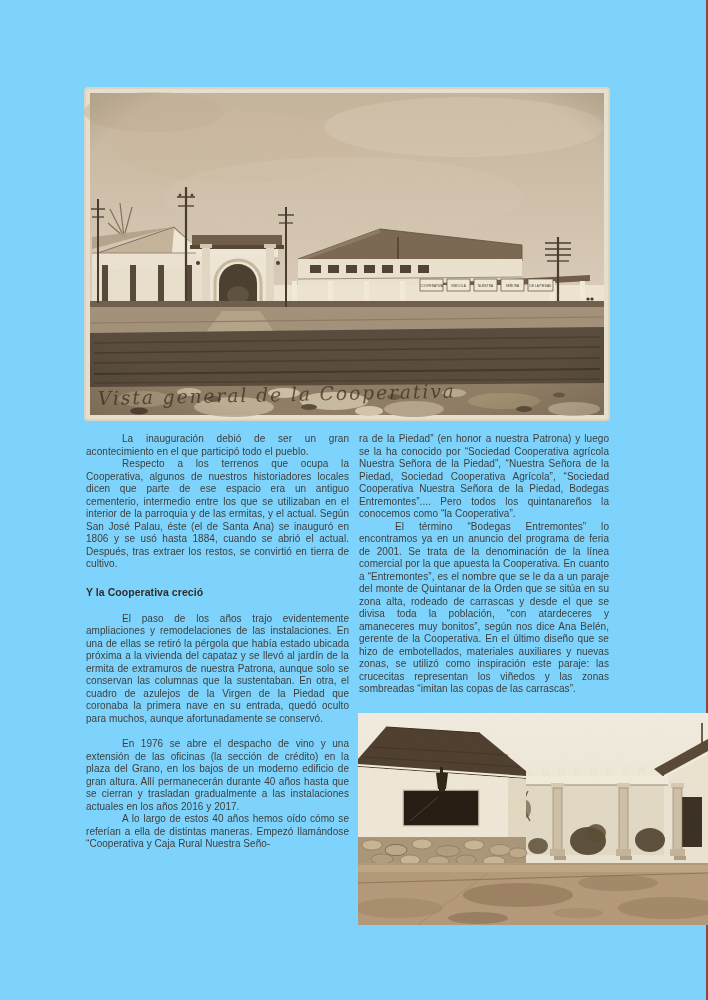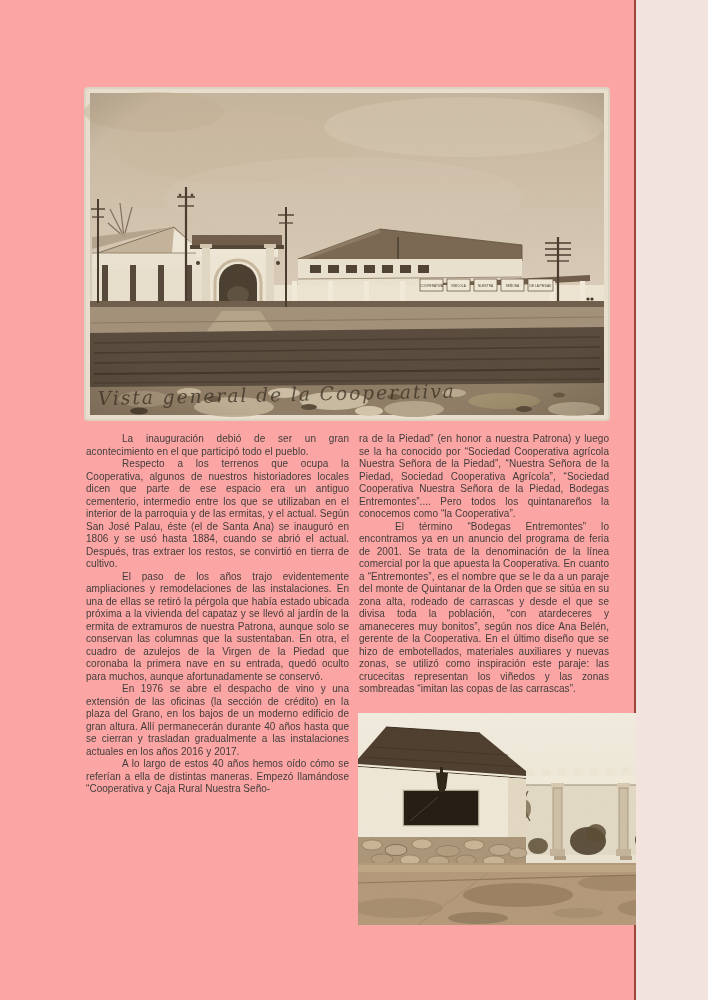--- a/index.html
+++ b/index.html
@@ -1,18 +1,18 @@
 <!DOCTYPE html>
 <html lang="es"><head>
 <meta charset="utf-8">
 <style>
   html,body { margin:0; padding:0; background:#f3e3de; }
   .page {
-    position:relative; width:636px; height:1000px;
-    background:#fca5a5; overflow:hidden;
+    position:relative; width:708px; height:1000px;
+    background:#7dd3fc; overflow:hidden;
     font-family:"Liberation Sans", sans-serif;
     color:#403e3b;
     text-decoration:underline;
   }
   .edge-stripe {
     position:absolute; right:0; top:0; width:2px; height:1000px;
     background:#9a453b; z-index:1;
   }
   .photo { position:absolute; z-index:2; line-height:0; }
   .photo-top  { left:84px; top:87px;  width:526px; height:334px; }
@@ -21,21 +21,21 @@
 
   .col {
     position:absolute; z-index:3;
     font-size:10px; line-height:12.5px;
     text-align:justify; letter-spacing:0.05px;
   }
   .col-left  { left:86px;  top:433px; width:263px; }
   .col-right { left:359px; top:433px; width:250px; }
   .para { margin:0; text-indent:36px; }
   .para.cont { text-indent:0; }
-  .para.gap-top { }
+  .para.gap-top { margin-top:13px; }
   .section-heading {
     font-size:10.5px; line-height:13px; font-weight:bold;
     color:#2f2d2a; margin:15px 0 14px 0; text-align:left;
   }
   .caption-hand {
     font-family:"DejaVu Serif", serif;
     font-style:italic;
   }
 </style>
 </head>
@@ -221,20 +221,21 @@
 
         <rect x="6" y="6" width="514" height="322" fill="url(#vigT)"></rect>
         <rect x="6" y="6" width="514" height="322" filter="url(#grainT)" opacity="0.55"></rect>
       </g>
     </svg>
   </div>
 
   <div class="col col-left" lang="es">
     <p class="para">La inauguración debió de ser un gran acontecimiento en el que participó todo el pueblo.</p>
     <p class="para">Respecto a los terrenos que ocupa la Cooperativa, algunos de nuestros historiadores locales dicen que parte de ese espacio era un antiguo cementerio, intermedio entre los que se utilizaban en el interior de la parroquia y de las ermitas, y el actual. Según San José Palau, éste (el de Santa Ana) se inauguró en 1806 y se usó hasta 1884, cuando se abrió el actual. Después, tras extraer los restos, se convirtió en tierra de cultivo.</p>
+    <h3 class="section-heading">Y la Cooperativa creció</h3>
     <p class="para">El paso de los años trajo evidentemente ampliaciones y remodelaciones de las instalaciones. En una de ellas se retiró la pérgola que había estado ubicada próxima a la vivienda del capataz y se llevó al jardín de la ermita de extramuros de nuestra Patrona, aunque solo se conservan las columnas que la sustentaban. En otra, el cuadro de azulejos de la Virgen de la Piedad que coronaba la primera nave en su entrada, quedó oculto para muchos, aunque afortunadamente se conservó.</p>
     <p class="para gap-top">En 1976 se abre el despacho de vino y una extensión de las oficinas (la sección de crédito) en la plaza del Grano, en los bajos de un moderno edificio de gran altura. Allí permanecerán durante 40 años hasta que se cierran y trasladan gradualmente a las instalaciones actuales en los años 2016 y 2017.</p>
     <p class="para">A lo largo de estos 40 años hemos oído cómo se referían a ella de distintas maneras. Empezó llamándose “Cooperativa y Caja Rural Nuestra Seño-</p>
   </div>
 
   <div class="col col-right" lang="es">
     <p class="para cont">ra de la Piedad” (en honor a nuestra Patrona) y luego se la ha conocido por “Sociedad Cooperativa agrícola Nuestra Señora de la Piedad”, “Nuestra Señora de la Piedad, Sociedad Cooperativa Agrícola”, “Sociedad Cooperativa Nuestra Señora de la Piedad, Bodegas Entremontes”.... Pero todos los quintanareños la conocemos como “la Cooperativa”.</p>
     <p class="para">El término “Bodegas Entremontes” lo encontramos ya en un anuncio del programa de feria de 2001. Se trata de la denominación de la línea comercial por la que apuesta la Cooperativa. En cuanto a “Entremontes”, es el nombre que se le da a un paraje del monte de Quintanar de la Orden que se sitúa en su zona alta, rodeado de carrascas y desde el que se divisa toda la población, “con atardeceres y amaneceres muy bonitos”, según nos dice Ana Belén, gerente de la Cooperativa. En el último diseño que se hizo de embotellados, materiales auxiliares y nuevas zonas, se utilizó como inspiración este paraje: las crucecitas representan los viñedos y las zonas sombreadas “imitan las copas de las carrascas”.</p>
   </div>
 

